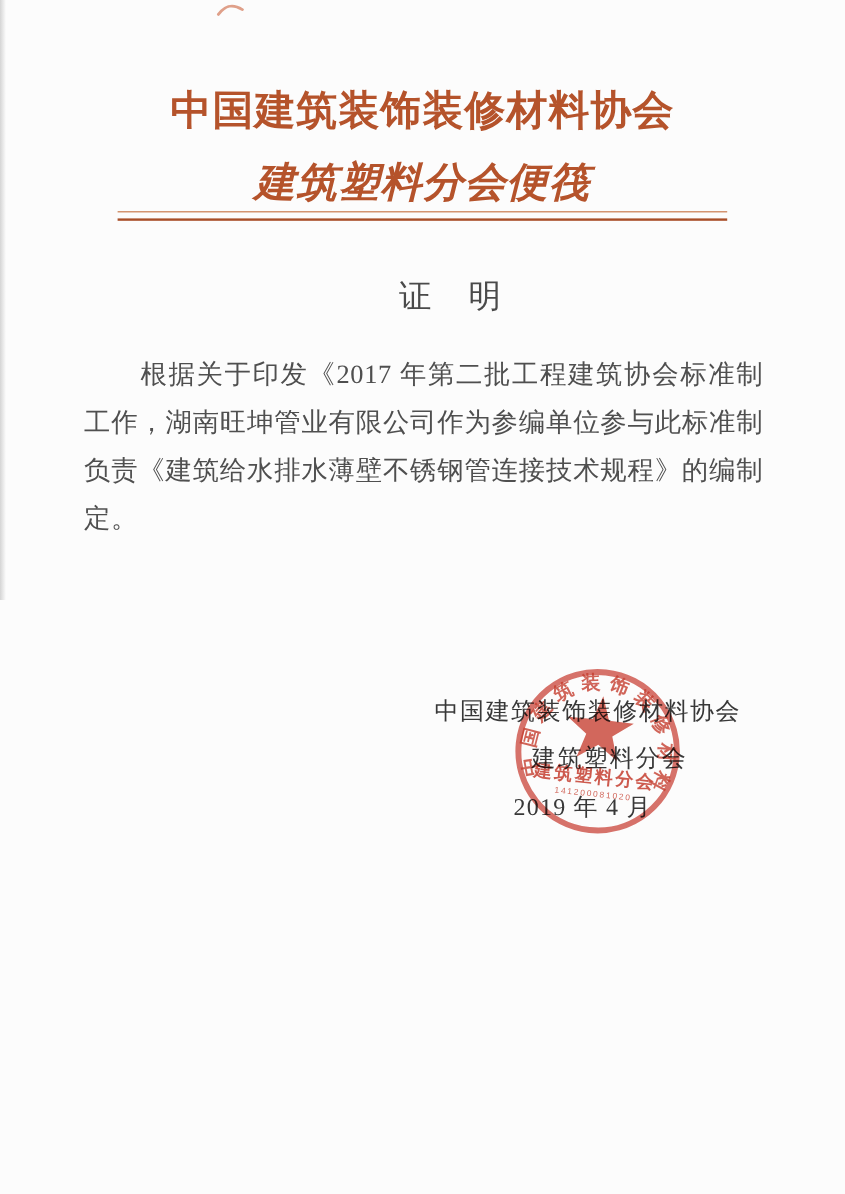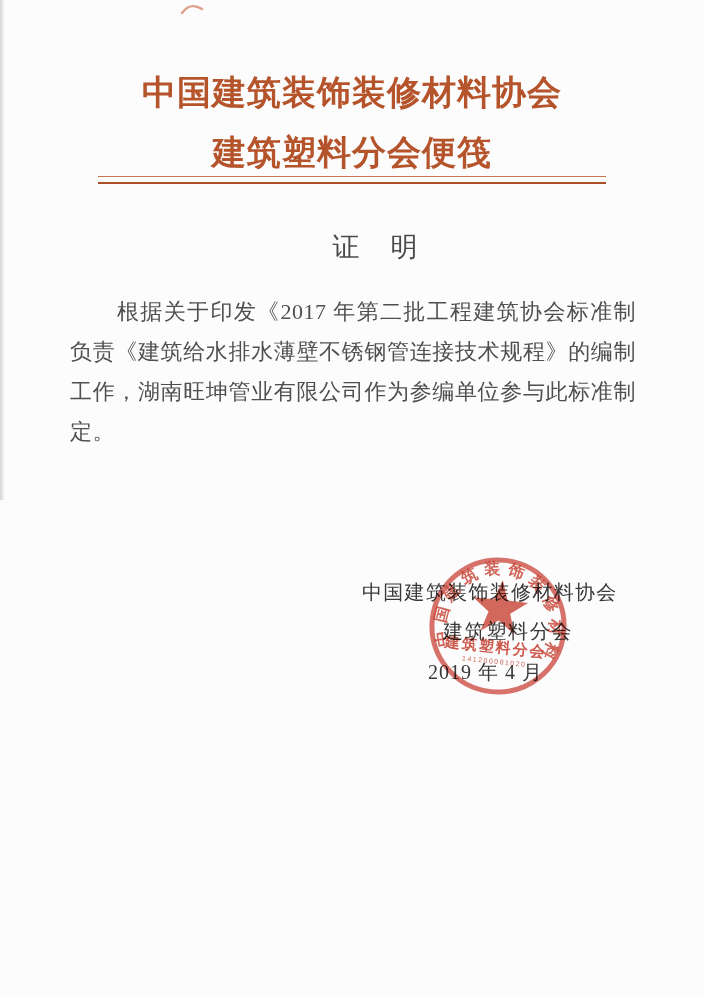--- a/index.html
+++ b/index.html
@@ -22,21 +22,21 @@
   
   .corner-mark { position: absolute; left: 180px; top: 1px; opacity: .8; }
 
   
   .h1, .h2 {
     position: absolute; left: 0; width: 704px;
     text-align: center; color: #b5532b; font-weight: bold;
     font-size: 34px; line-height: 42px; letter-spacing: 1px;
   }
   .h1 { top: 72px; }
-  .h2 { top: 132px; }
+  .h2 { top: 132px; font-style: italic; }
   .head-rule {
     position: absolute; left: 98px; top: 176px; width: 508px; height: 5px;
     border-top: 1px solid #c97a4e;
     border-bottom: 2px solid #a84e28;
   }
 
   
   .doc-title {
     position: absolute; left: 0; top: 229px; width: 704px;
     text-align: center; color: #4a4a4a;
@@ -92,22 +92,22 @@
   </div>
 
   <div class="h1">中国建筑装饰装修材料协会</div>
   <div class="h2">建筑塑料分会便筏</div>
   <div class="head-rule"></div>
 
   <div class="doc-title">证　明</div>
 
   <div class="body-text">
     <div class="body-line indent">根据关于印发《2017 年第二批工程建筑协会标准制订、</div>
+    <div class="body-line">工作，湖南旺坤管业有限公司作为参编单位参与此标准制</div>
     <div class="body-line">负责《建筑给水排水薄壁不锈钢管连接技术规程》的编制</div>
-    <div class="body-line">工作，湖南旺坤管业有限公司作为参编单位参与此标准制</div>
     <div class="body-line last">定。</div>
   </div>
 
   <div class="sig-org1">中国建筑装饰装修材料协会</div>
   <div class="sig-org2">建筑塑料分会</div>
   <div class="sig-date">2019 年 4 月</div>
 
   <div class="seal">
     <svg width="160" height="160" viewBox="0 0 160 160">
       <circle cx="80" cy="80" r="66" fill="none" stroke="rgba(204,68,58,0.75)" stroke-width="5"></circle>

